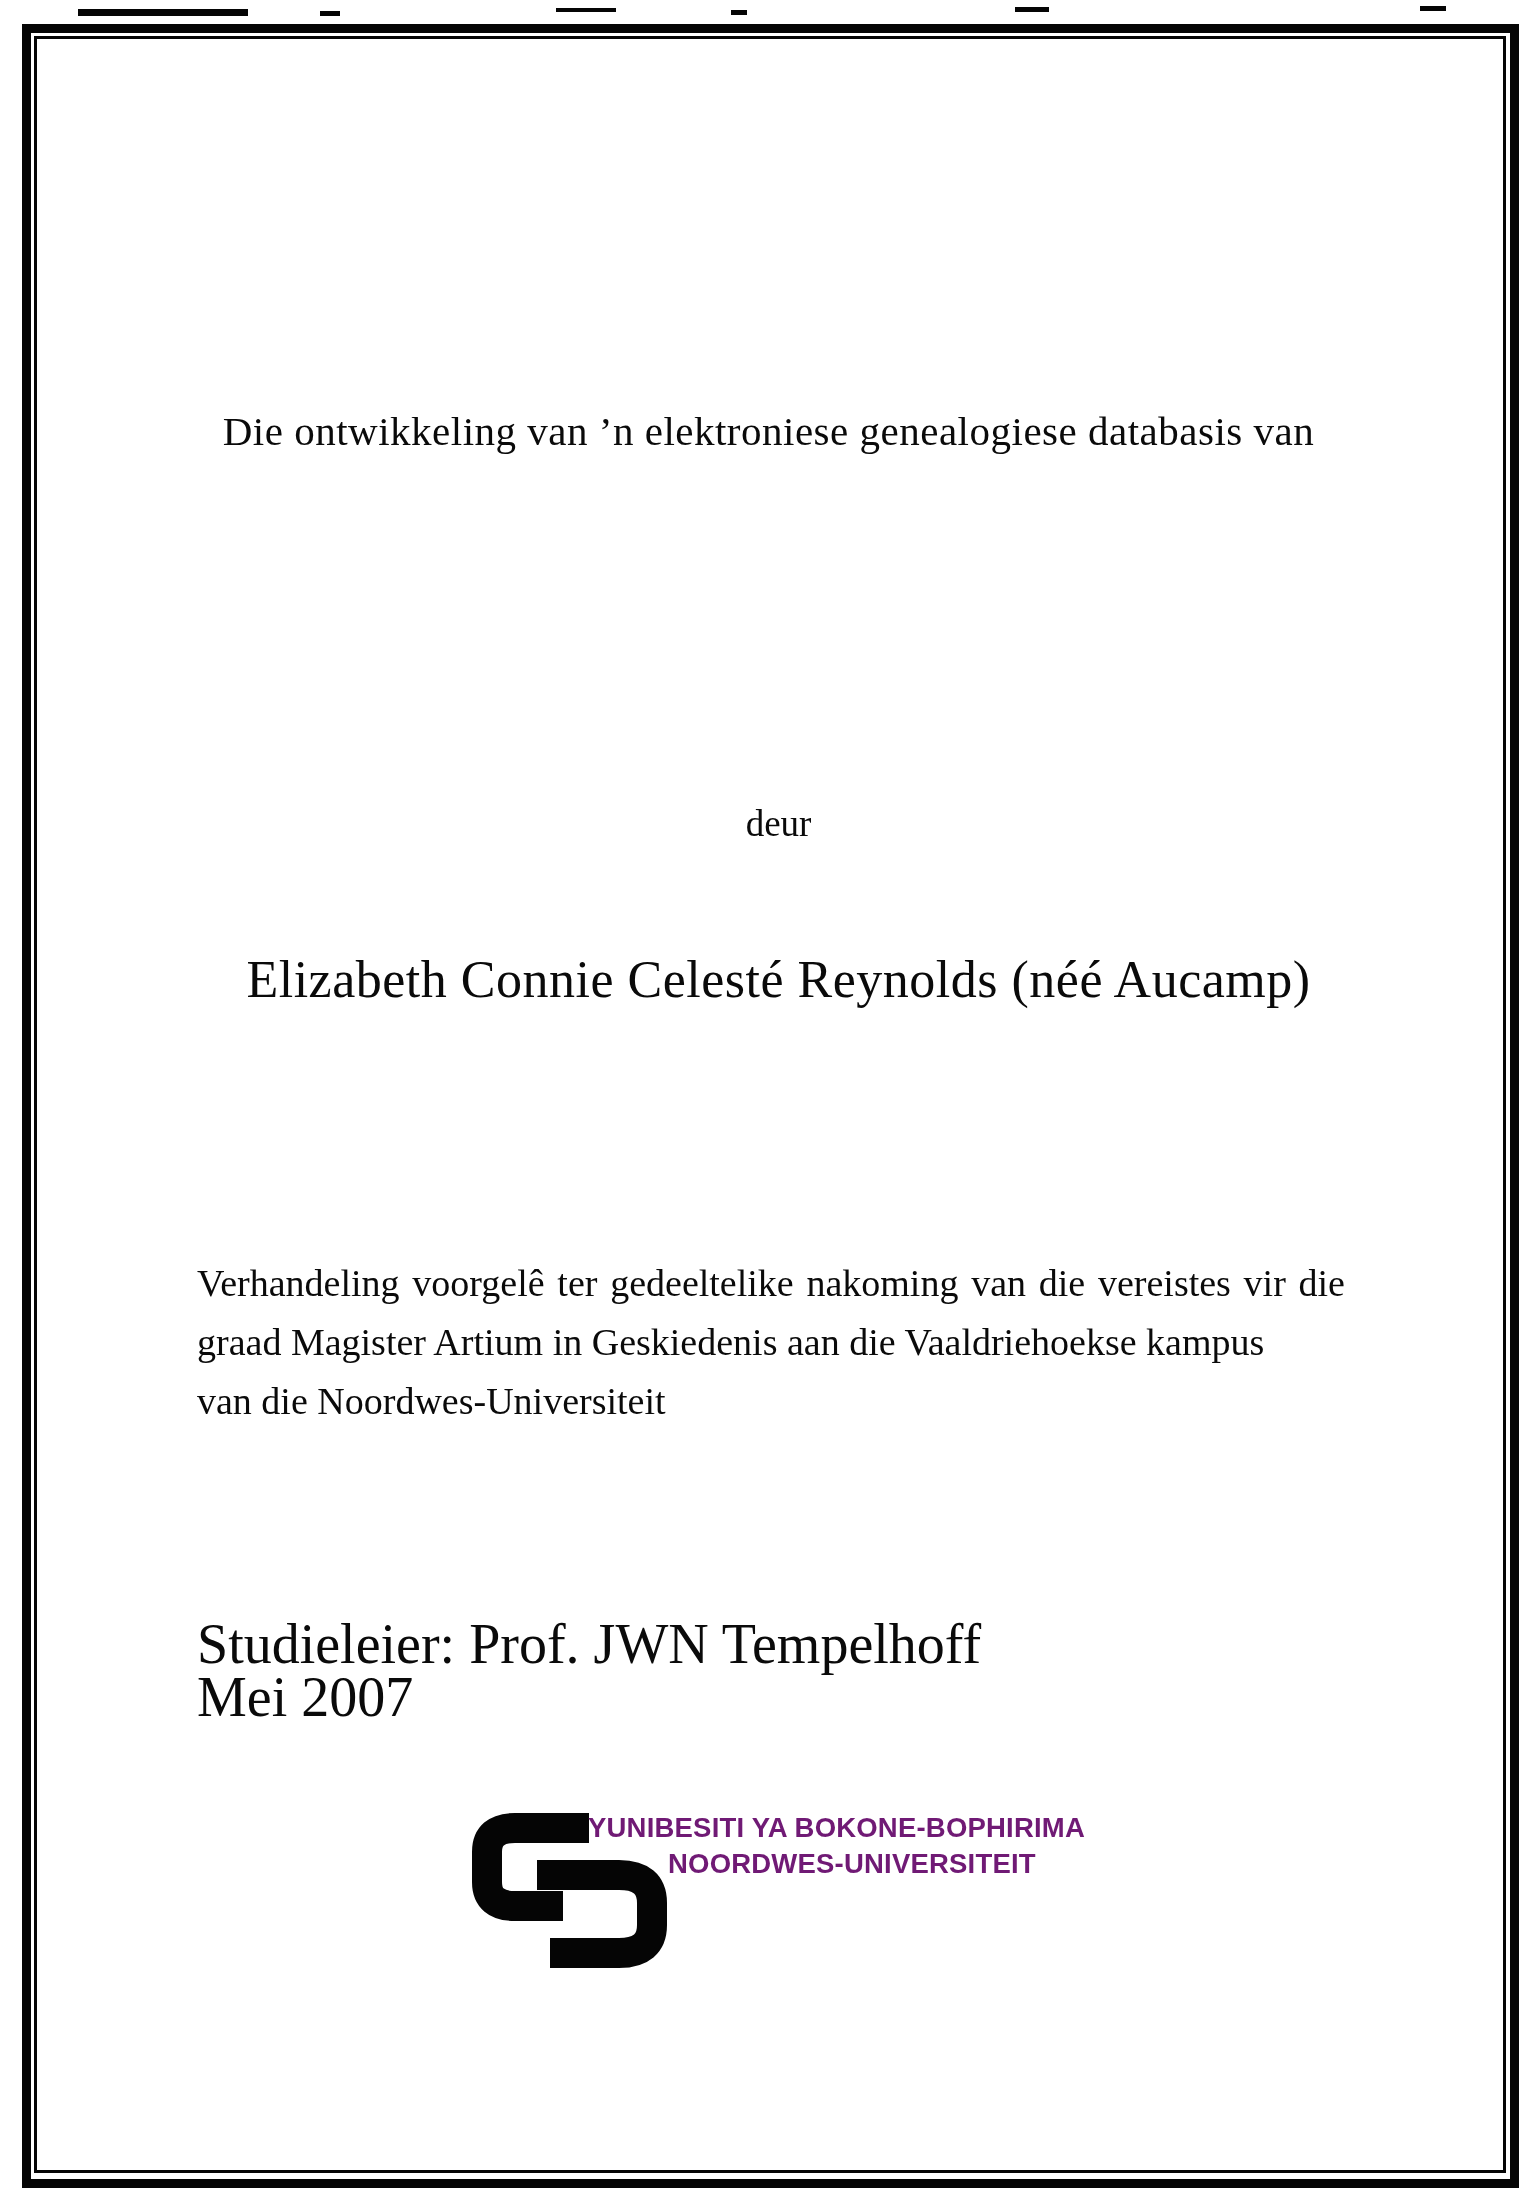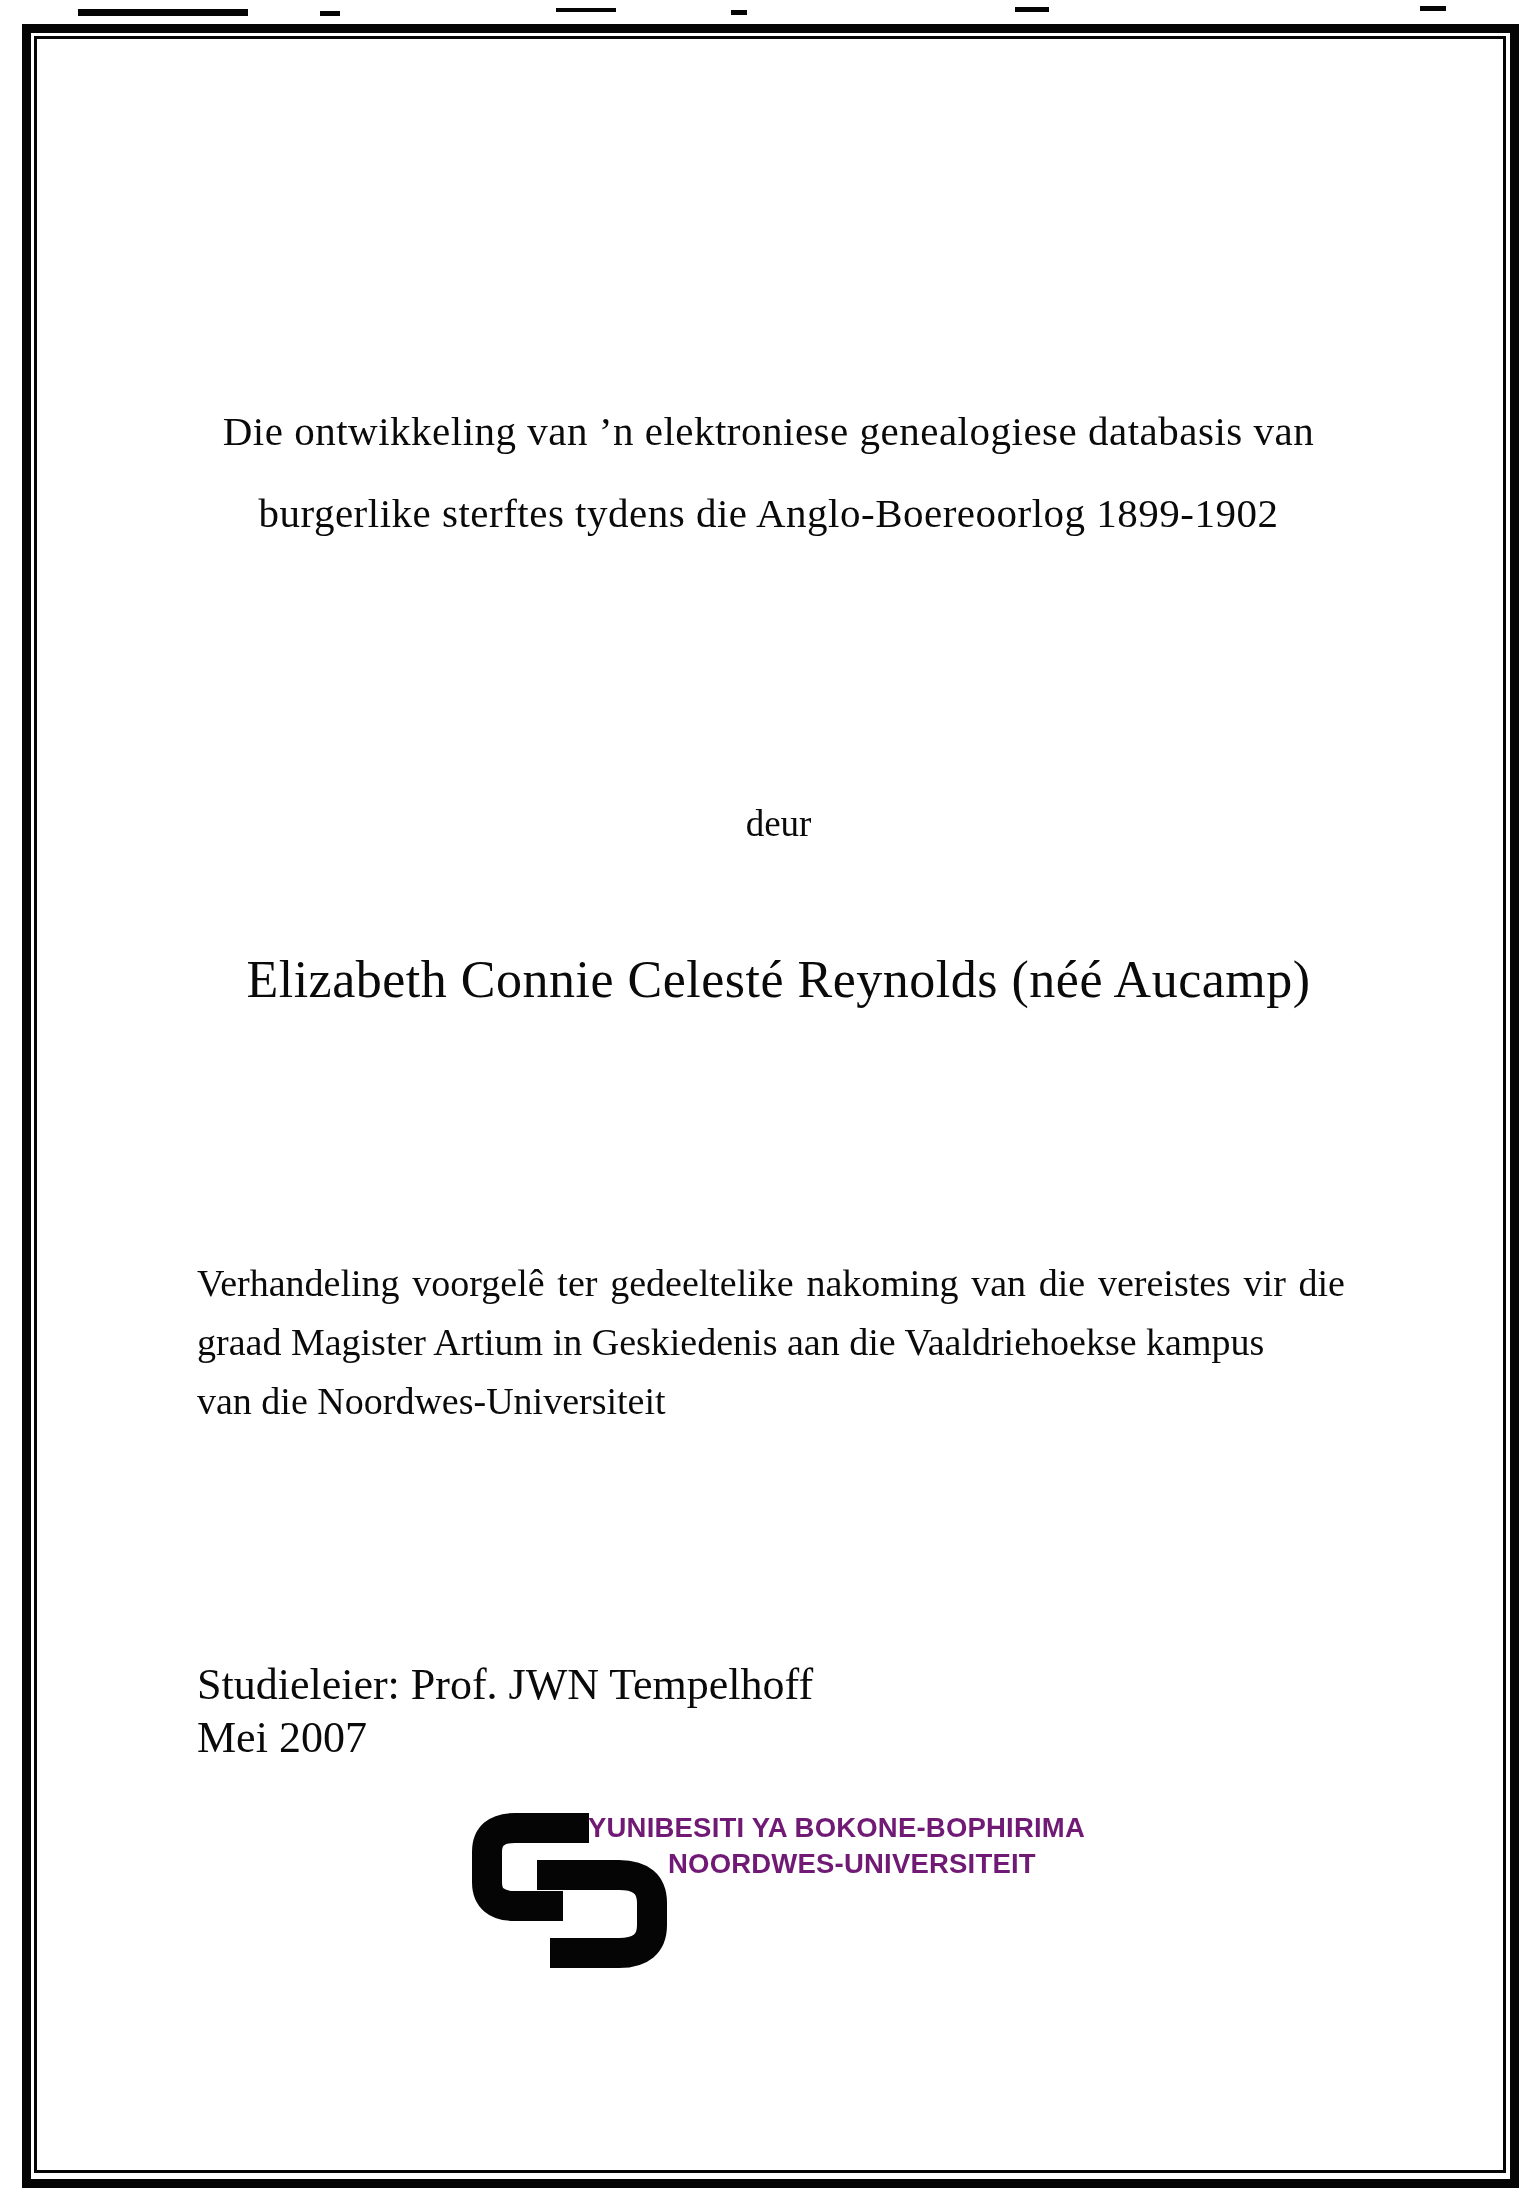--- a/index.html
+++ b/index.html
@@ -40,22 +40,22 @@
   }
   .degree {
     position: absolute; top: 1254px; left: 197px; width: 1148px;
     font-size: 38px; line-height: 59px;
   }
   .degree .justified {
     text-align: justify; text-align-last: justify;
   }
   .degree .italic { }
   .supervisor-block {
-    position: absolute; top: 1658px; left: 197px; width: 1148px;
-    font-size: 44px; line-height: 53px;
+    position: absolute; top: 1618px; left: 197px; width: 1148px;
+    font-size: 56px; line-height: 53px;
   }
 
   .logo {
     position: absolute; top: 1806px; left: 467px; width: 660px; height: 180px;
   }
   .logo-mark { position: absolute; left: 0; top: 2px; }
   .logo-text {
     position: absolute; left: 121px; top: 4px;
     font-family: "Liberation Sans", sans-serif;
     font-weight: 700; font-size: 27.5px; line-height: 35.5px;
@@ -73,21 +73,20 @@
   <div class="artifact" style="top:8px;  left:556px; width:60px;  height:4px;"></div>
   <div class="artifact" style="top:10px; left:731px; width:16px;  height:5px;"></div>
   <div class="artifact" style="top:7px;  left:1015px;width:34px;  height:5px;"></div>
   <div class="artifact" style="top:6px;  left:1420px;width:26px;  height:5px;"></div>
 
   <div class="frame-outer"></div>
   <div class="frame-inner"></div>
 
   <div class="title-block">
     <div>Die ontwikkeling van ’n elektroniese genealogiese databasis van</div>
-    <div>burgerlike sterftes tydens die Anglo-Boereoorlog 1899-1902</div>
   </div>
 
   <div class="byline">deur</div>
 
   <div class="author">Elizabeth Connie Celesté Reynolds (néé Aucamp)</div>
 
   <div class="degree">
     <div class="justified">Verhandeling voorgelê ter gedeeltelike nakoming van die vereistes vir die</div>
     <div><span>graad </span><span class="italic">Magister Artium</span><span> in Geskiedenis aan die Vaaldriehoekse kampus</span></div>
     <div>van die Noordwes-Universiteit</div>

